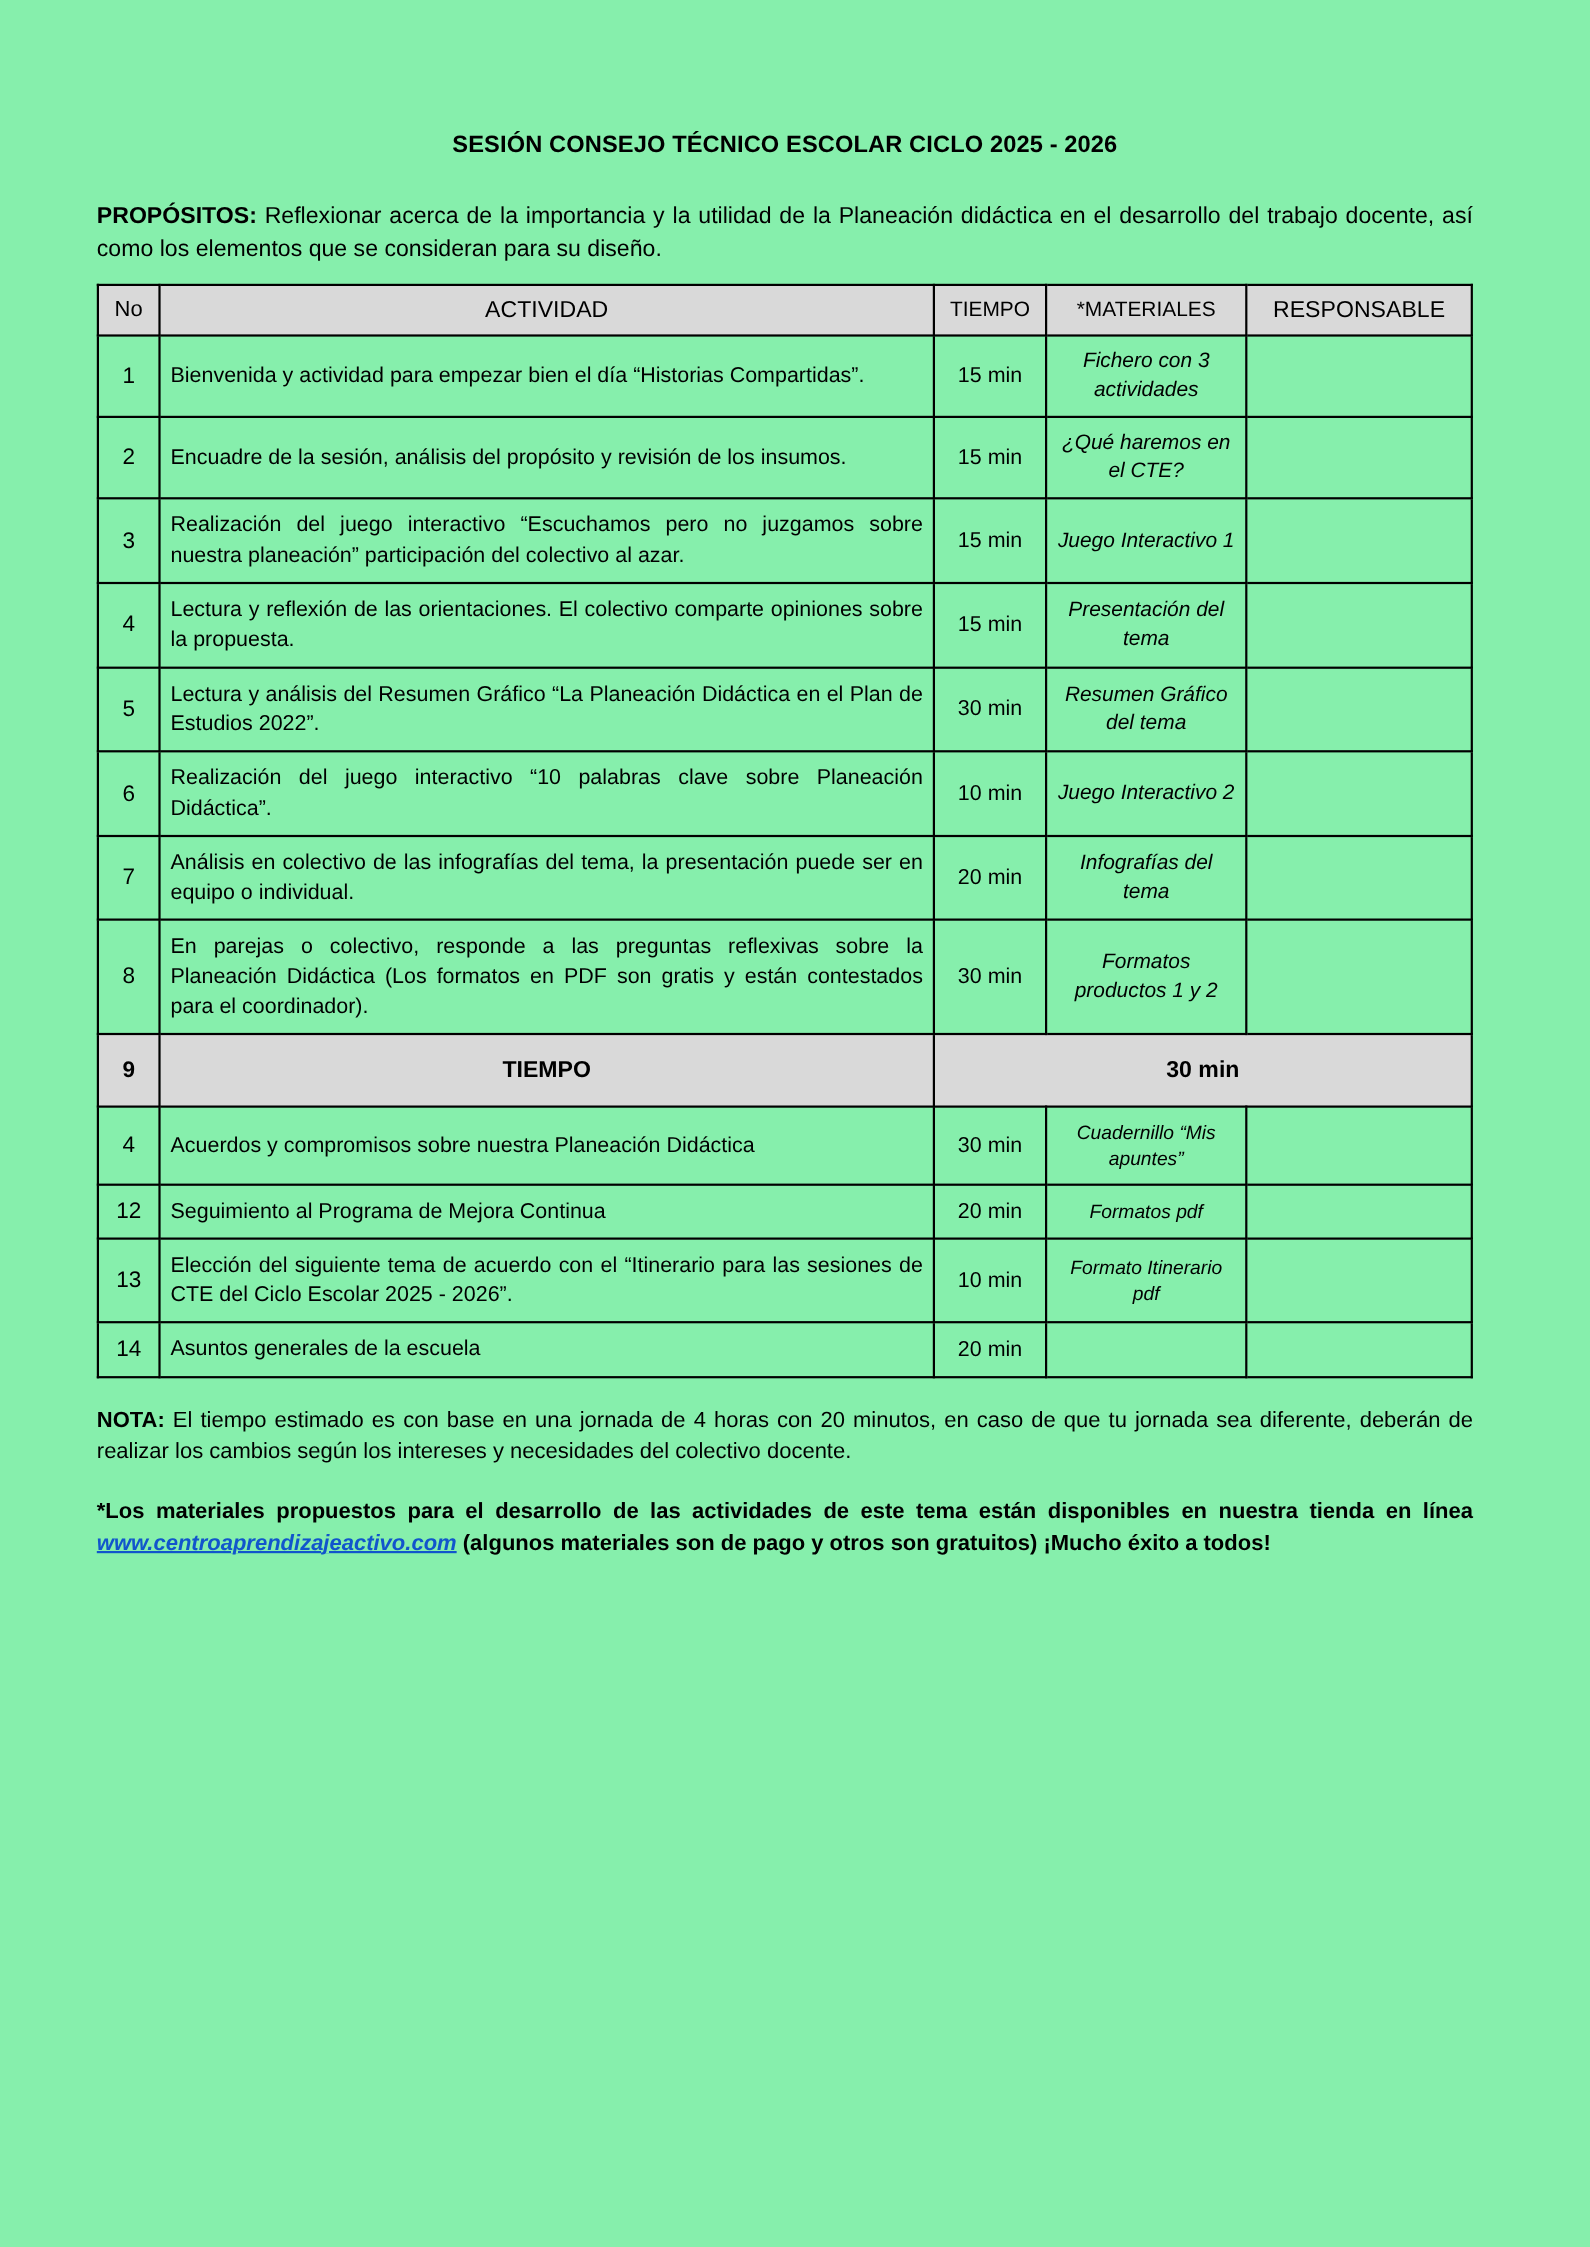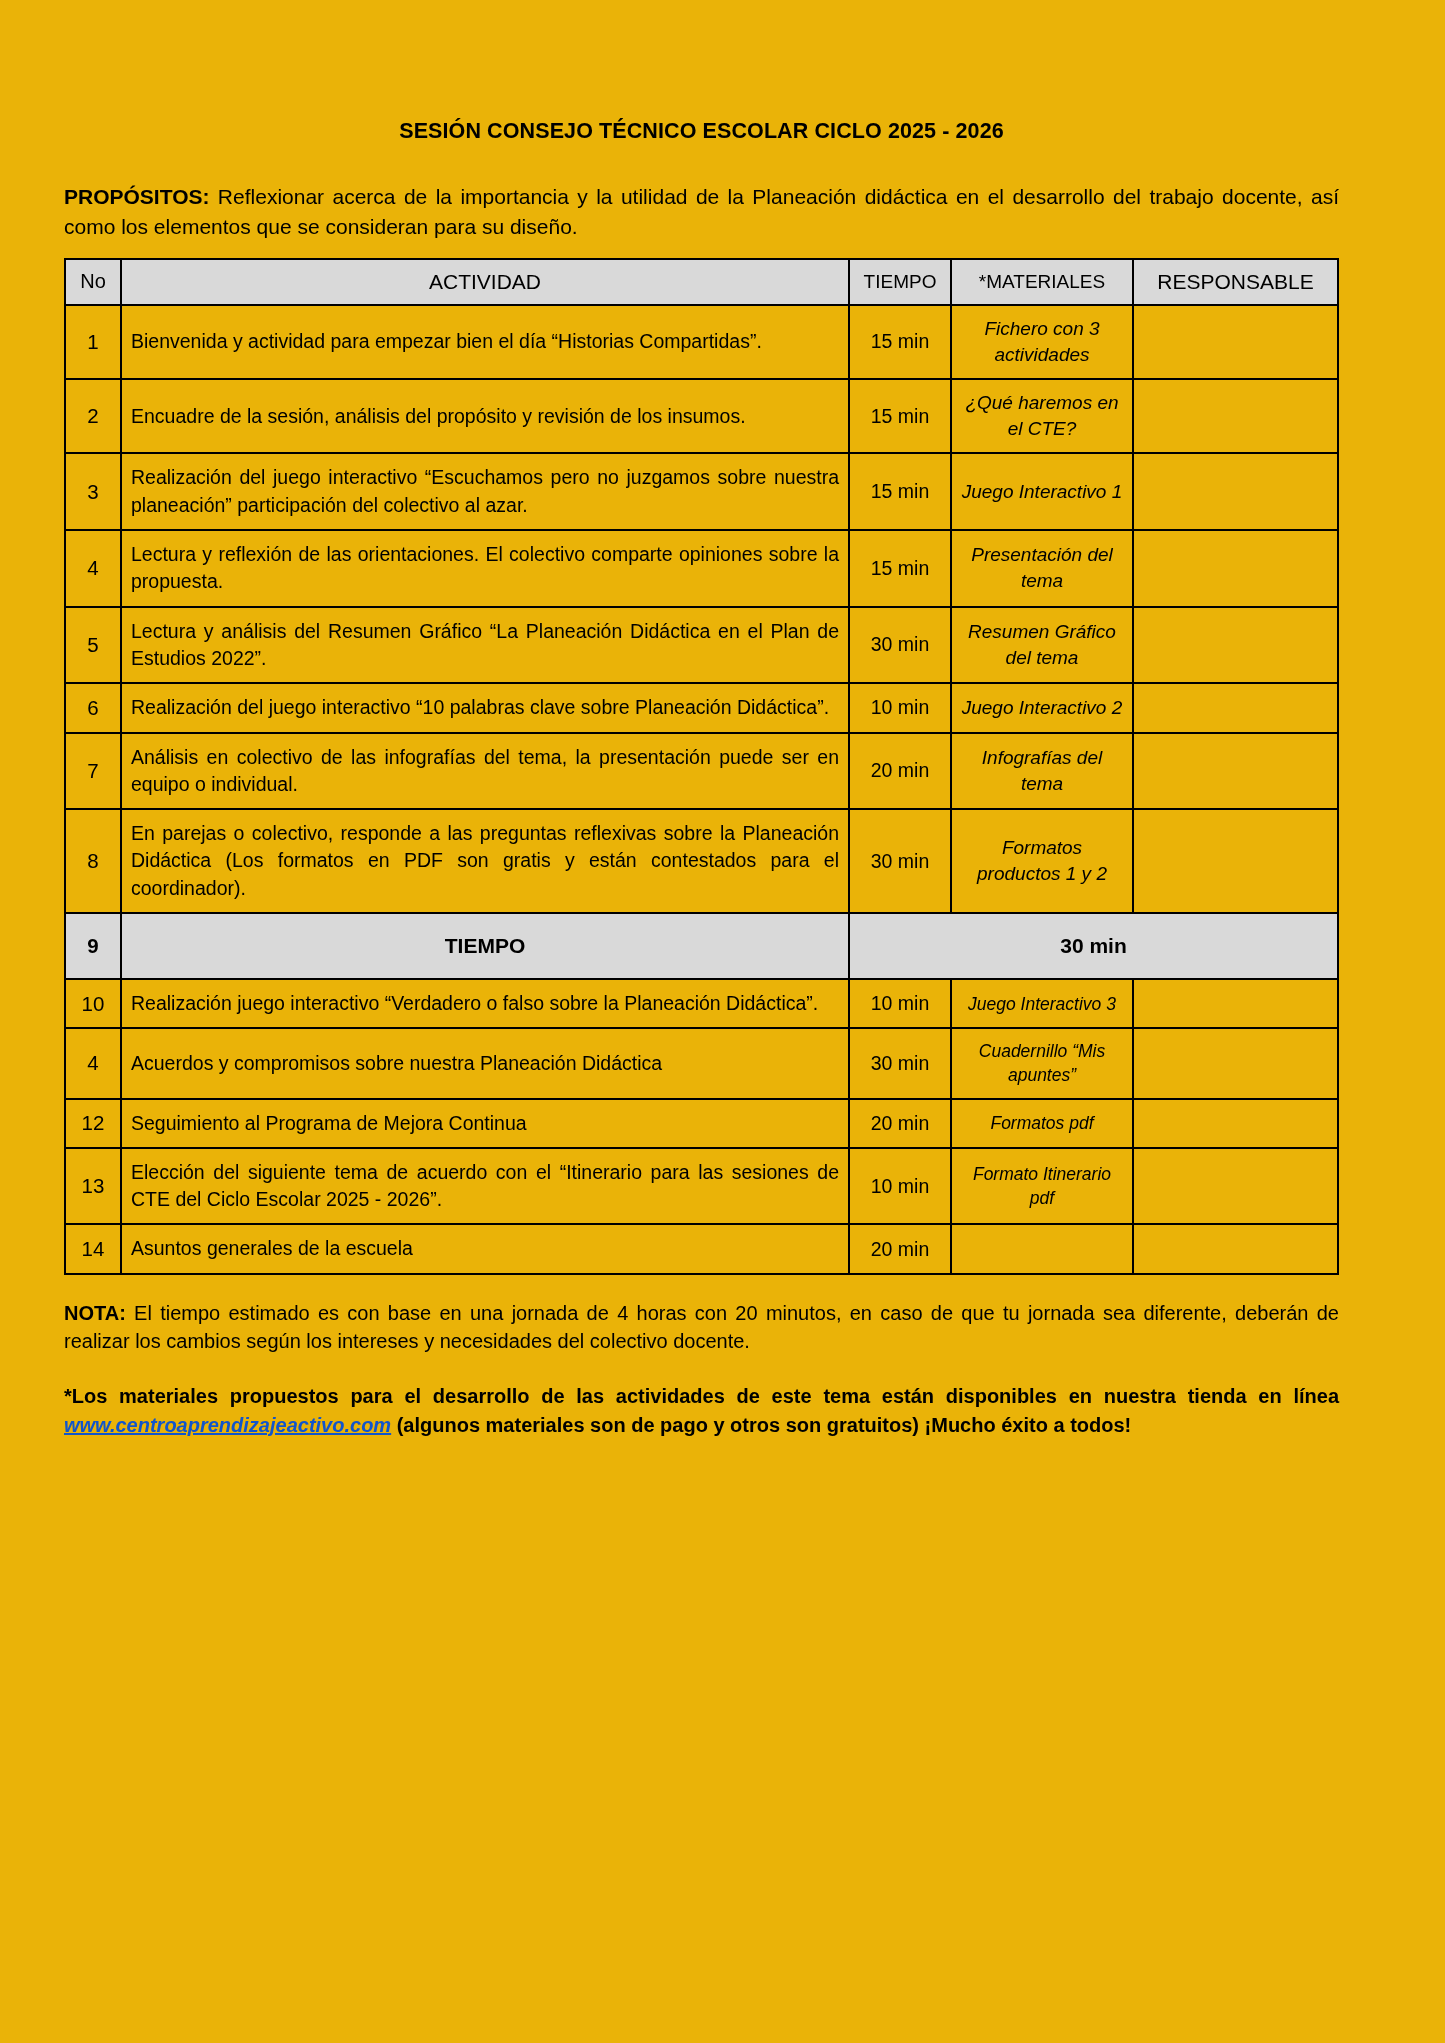--- a/index.html
+++ b/index.html
@@ -12,22 +12,22 @@
     height: 2043px;
     font-family: "Liberation Sans", sans-serif;
     color: #000000;
     -webkit-font-smoothing: antialiased;
   }
 
   .page {
     box-sizing: border-box;
     width: 1445px;
     min-height: 2043px;
-    padding: 118px 106px 0 64px;
-    background: #eab308;
+    padding: 118px 106px 0 88px;
+    background: #86efac;
   }
 
   
   .title-block {
     text-align: center;
     margin: 0 0 36px 0;
   }
   .title-line {
     font-size: 21.5px;
     font-weight: bold;
@@ -227,27 +227,20 @@
           <td class="cell-time">30 min</td>
           <td class="cell-mat">Formatos productos 1 y 2</td>
           <td class="cell-resp"></td>
         </tr>
         <tr class="receso">
           <td class="cell-no">9</td>
           <td>TIEMPO</td>
           <td colspan="3">30 min</td>
         </tr>
         <tr>
-          <td class="cell-no">10</td>
-          <td class="cell-act">Realización juego interactivo “Verdadero o falso sobre la Planeación Didáctica”.</td>
-          <td class="cell-time">10 min</td>
-          <td class="cell-mat small">Juego Interactivo 3</td>
-          <td class="cell-resp"></td>
-        </tr>
-        <tr>
           <td class="cell-no">4</td>
           <td class="cell-act">Acuerdos y compromisos sobre nuestra Planeación Didáctica</td>
           <td class="cell-time">30 min</td>
           <td class="cell-mat small">Cuadernillo “Mis apuntes”</td>
           <td class="cell-resp"></td>
         </tr>
         <tr>
           <td class="cell-no">12</td>
           <td class="cell-act">Seguimiento al Programa de Mejora Continua</td>
           <td class="cell-time">20 min</td>

